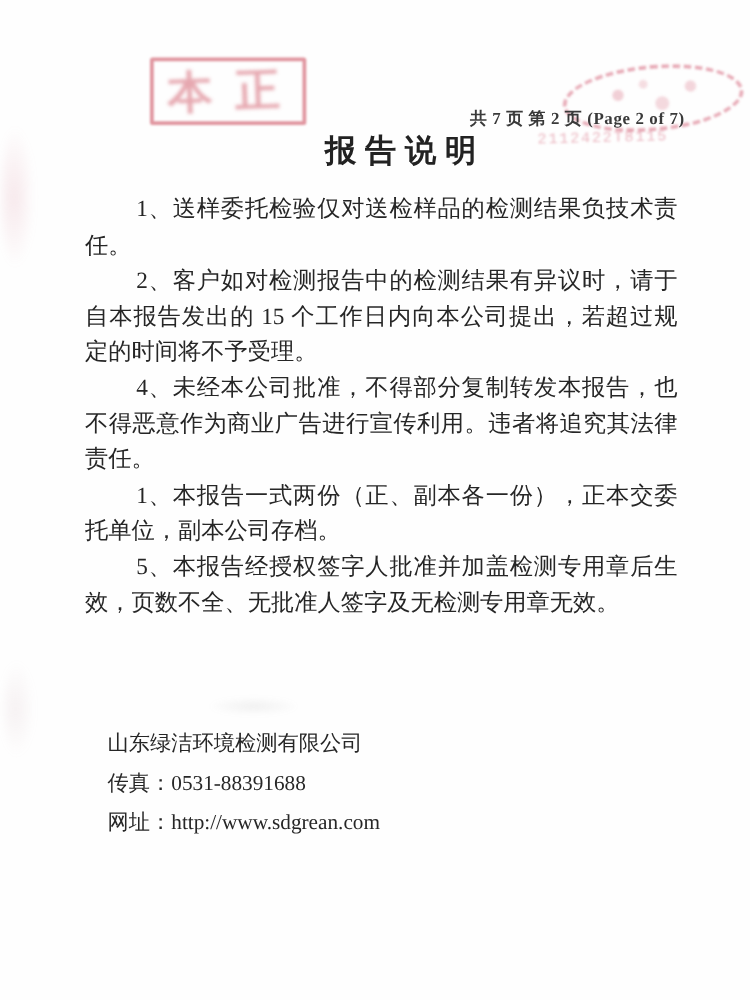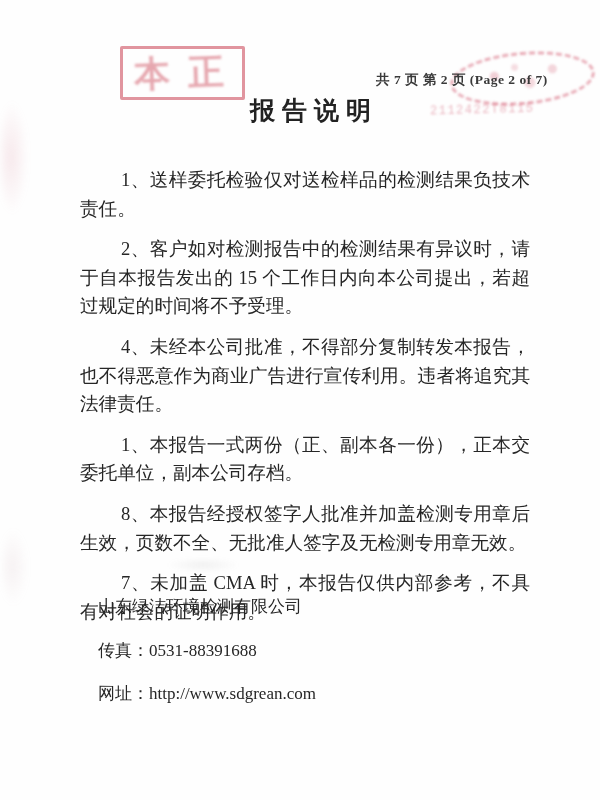--- a/index.html
+++ b/index.html
@@ -16,33 +16,33 @@
     height: 800px;
     background: #fefefe;
     font-family: "Liberation Serif", "DejaVu Serif", serif;
     color: #262626;
   }
 
   
   .page-info {
     position: absolute;
     left: 376px;
-    top: 71px;
+    top: 86px;
     font-size: 13.5px;
     letter-spacing: 0.5px;
     font-weight: bold;
     color: #3a3a3a;
     white-space: nowrap;
     z-index: 3;
   }
   .title {
     position: absolute;
     left: 250px;
     top: 94px;
-    margin: 0;
+    margin: 10px;
     font-size: 25px;
     font-weight: bold;
     letter-spacing: 7px;
     color: #222222;
     white-space: nowrap;
     z-index: 2;
   }
 
   
   .rect-stamp {
@@ -109,35 +109,35 @@
     position: absolute;
     left: 68px;
     top: 154px;
     width: 474px;
     font-size: 18.6px;
     line-height: 28.6px;
     text-align: justify;
     z-index: 2;
   }
   .notes p {
-    margin: 12px;
+    margin: 0;
     text-indent: 2.2em;
   }
 
   
   .footer {
     position: absolute;
     left: 82px;
     top: 577px;
     width: 470px;
     font-size: 17px;
     line-height: 27.5px;
     z-index: 2;
   }
-  .footer p { margin: 16px; }
+  .footer p { margin: 4px; }
 
   
   .smudge {
     position: absolute;
     border-radius: 50%;
     pointer-events: none;
     z-index: 0;
   }
   .smudge-1 {
     left: 0; top: 100px; width: 28px; height: 115px;
@@ -173,22 +173,21 @@
 
   <div class="page-info">共 7 页 第 2 页 (Page 2 of 7)</div>
 
   <h1 class="title">报告说明</h1>
 
   <div class="notes">
     <p>1、送样委托检验仅对送检样品的检测结果负技术责任。</p>
     <p>2、客户如对检测报告中的检测结果有异议时，请于自本报告发出的 15 个工作日内向本公司提出，若超过规定的时间将不予受理。</p>
     <p>4、未经本公司批准，不得部分复制转发本报告，也不得恶意作为商业广告进行宣传利用。违者将追究其法律责任。</p>
     <p>1、本报告一式两份（正、副本各一份），正本交委托单位，副本公司存档。</p>
-    <p>8、本报告经授权签字人批准并加盖检测专用章后生效，页数不全、无批准人签字及无检测专用章无效。</p>
-    <p>7、未加盖 CMA 时，本报告仅供内部参考，不具有对社会的证明作用。</p>
+    <p>5、本报告经授权签字人批准并加盖检测专用章后生效，页数不全、无批准人签字及无检测专用章无效。</p>
   </div>
 
   <div class="footer">
     <p>山东绿洁环境检测有限公司</p>
     <p>传真：0531-88391688</p>
     <p>网址：http://www.sdgrean.com</p>
   </div>
 
 </div>
 

